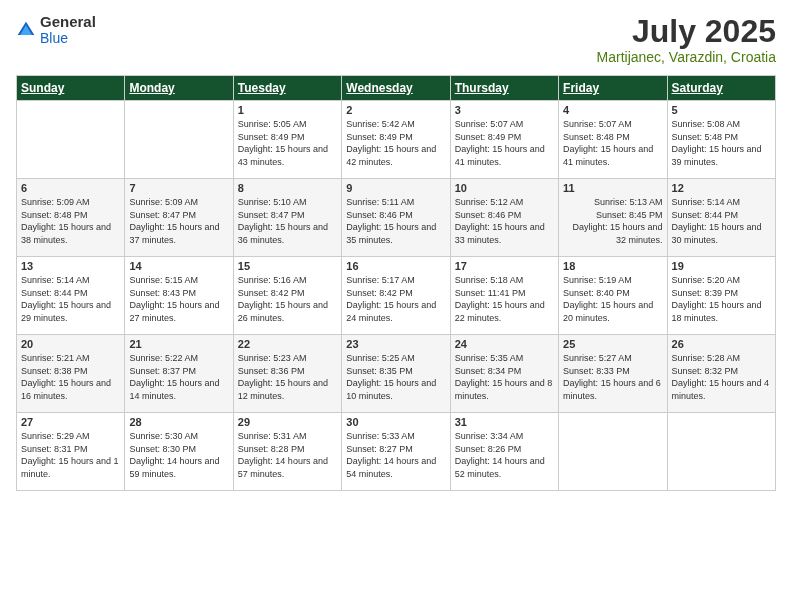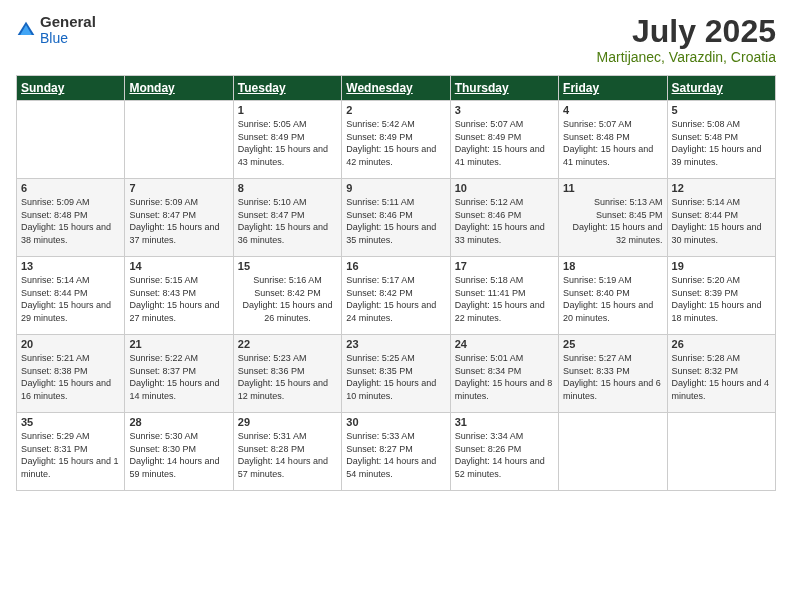--- a/index.html
+++ b/index.html
@@ -217,21 +217,21 @@
 Daylight: 15 hours and 29 minutes.</div>
           </td>
           <td>
             <span class="day-num">14</span>
             <div class="cell-info" style="white-space: pre-line;">Sunrise: 5:15 AM
 Sunset: 8:43 PM
 Daylight: 15 hours and 27 minutes.</div>
           </td>
           <td>
             <span class="day-num">15</span>
-            <div class="cell-info" style="white-space: pre-line; text-align: center;">Sunrise: 5:16 AM
+            <div class="cell-info" style="white-space: pre-line;">Sunrise: 5:16 AM
 Sunset: 8:42 PM
 Daylight: 15 hours and 26 minutes.</div>
           </td>
           <td>
             <span class="day-num">16</span>
             <div class="cell-info" style="white-space: pre-line;">Sunrise: 5:17 AM
 Sunset: 8:42 PM
 Daylight: 15 hours and 24 minutes.</div>
           </td>
           <td>
@@ -273,40 +273,40 @@
 Daylight: 15 hours and 12 minutes.</div>
           </td>
           <td>
             <span class="day-num">23</span>
             <div class="cell-info" style="white-space: pre-line;">Sunrise: 5:25 AM
 Sunset: 8:35 PM
 Daylight: 15 hours and 10 minutes.</div>
           </td>
           <td>
             <span class="day-num">24</span>
-            <div class="cell-info" style="white-space: pre-line;">Sunrise: 5:01 AM
+            <div class="cell-info" style="white-space: pre-line;">Sunrise: 5:35 AM
 Sunset: 8:34 PM
 Daylight: 15 hours and 8 minutes.</div>
           </td>
           <td>
             <span class="day-num">25</span>
             <div class="cell-info" style="white-space: pre-line;">Sunrise: 5:27 AM
 Sunset: 8:33 PM
 Daylight: 15 hours and 6 minutes.</div>
           </td>
           <td>
             <span class="day-num">26</span>
             <div class="cell-info" style="white-space: pre-line;">Sunrise: 5:28 AM
 Sunset: 8:32 PM
 Daylight: 15 hours and 4 minutes.</div>
           </td>
         </tr>
         <tr>
           <td>
-            <span class="day-num">35</span>
+            <span class="day-num">27</span>
             <div class="cell-info" style="white-space: pre-line;">Sunrise: 5:29 AM
 Sunset: 8:31 PM
 Daylight: 15 hours and 1 minute.</div>
           </td>
           <td>
             <span class="day-num">28</span>
             <div class="cell-info" style="white-space: pre-line;">Sunrise: 5:30 AM
 Sunset: 8:30 PM
 Daylight: 14 hours and 59 minutes.</div>
           </td>

